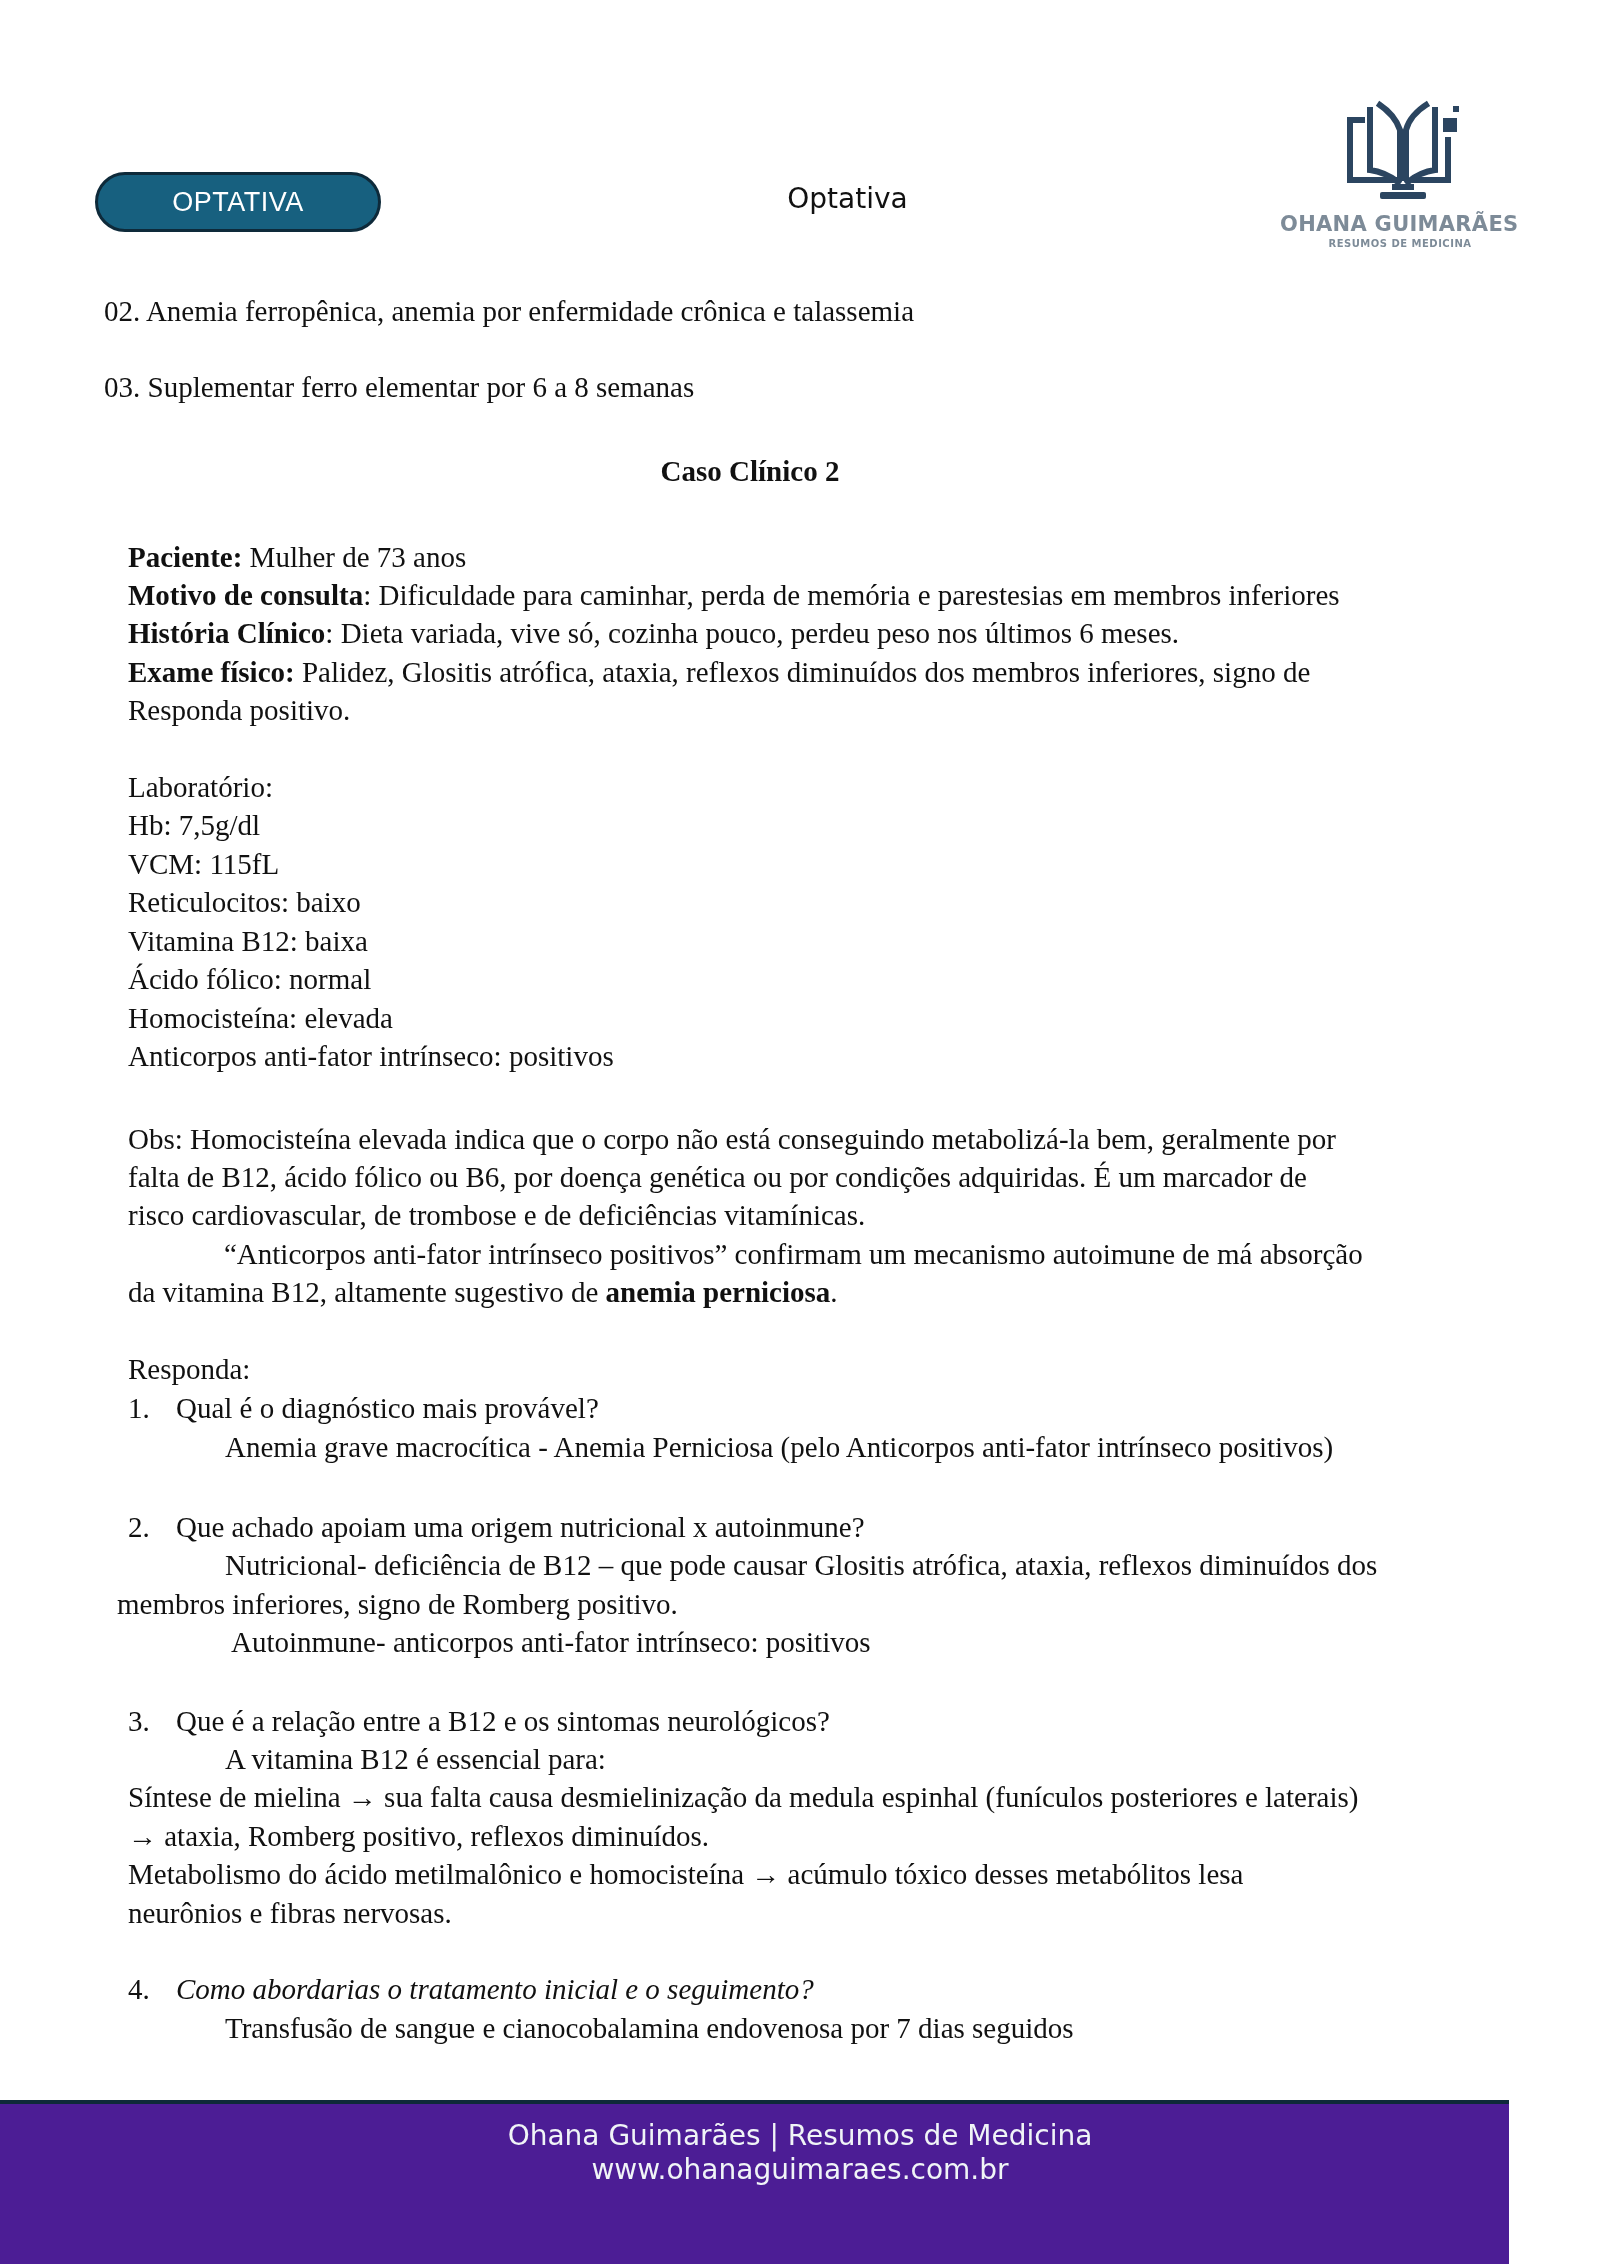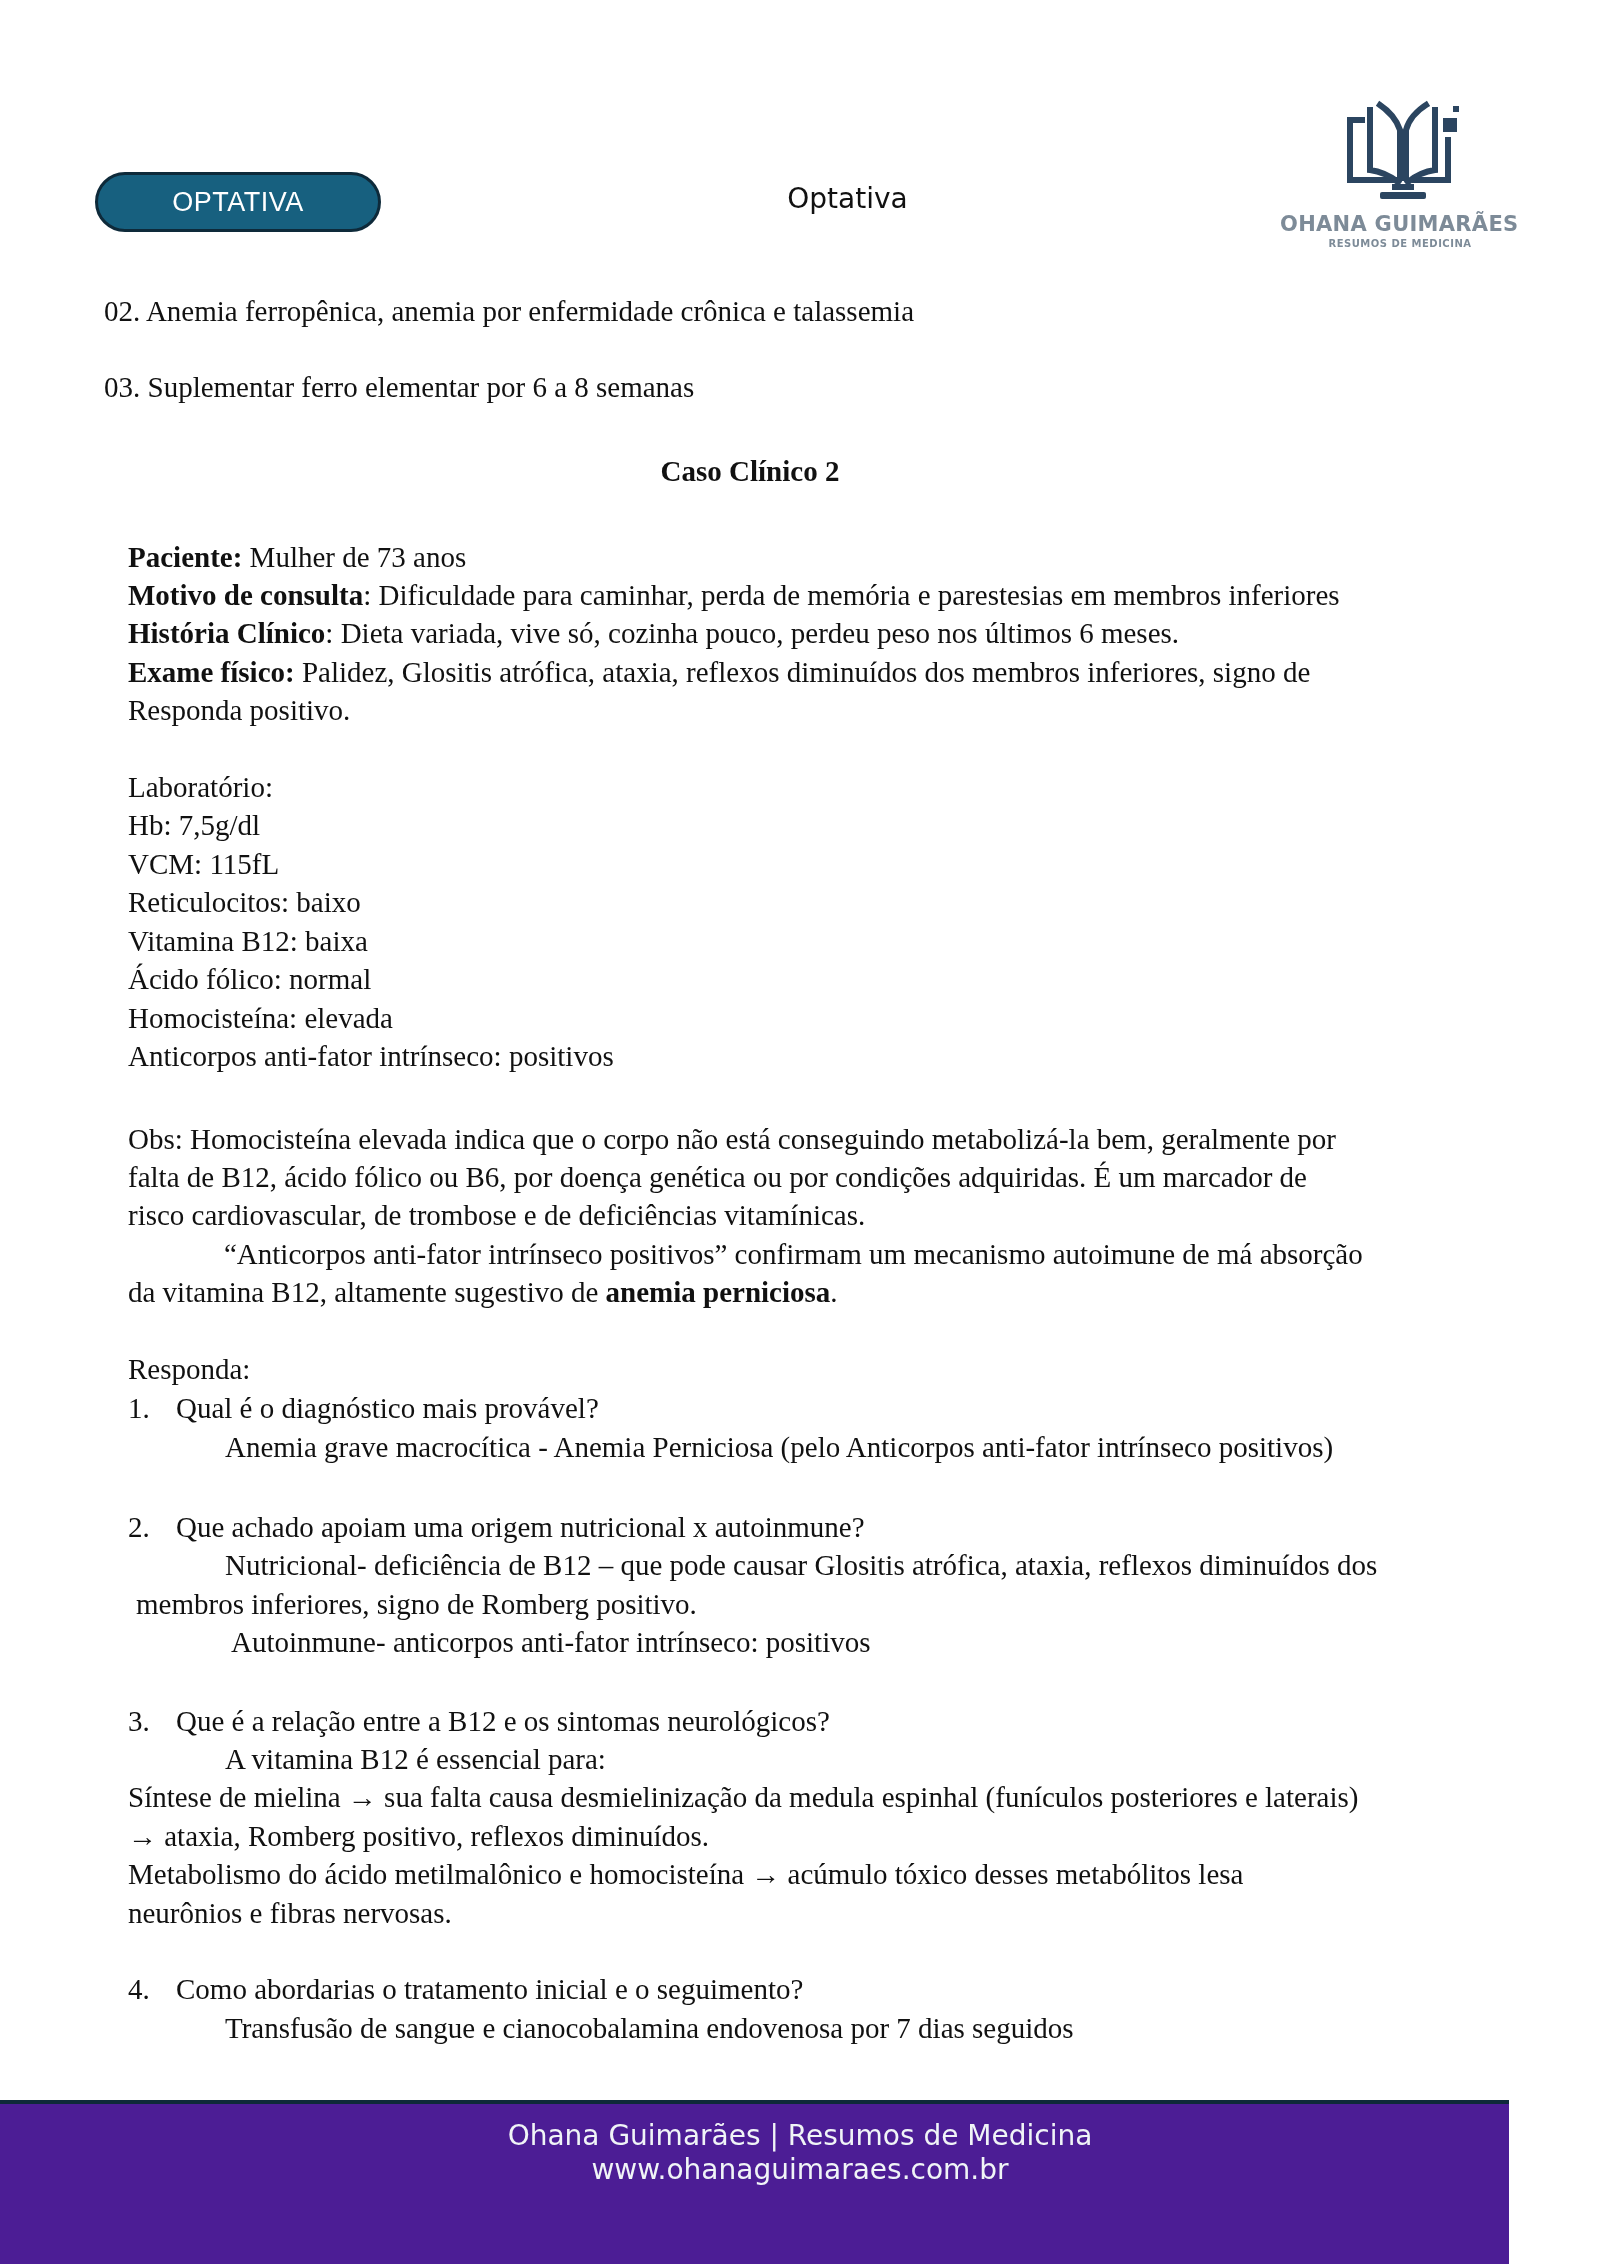--- a/index.html
+++ b/index.html
@@ -114,32 +114,32 @@
 
   <div class="line" style="left:128px; top:1350px;">Responda:</div>
 
   <div class="line" style="left:128px; top:1389px;">1.</div>
   <div class="line" style="left:176px; top:1389px;">Qual é o diagnóstico mais provável?</div>
   <div class="line" style="left:225px; top:1428px;">Anemia grave macrocítica - Anemia Perniciosa (pelo Anticorpos anti-fator intrínseco positivos)</div>
 
   <div class="line" style="left:128px; top:1508px;">2.</div>
   <div class="line" style="left:176px; top:1508px;">Que achado apoiam uma origem nutricional x autoinmune?</div>
   <div class="line" style="left:225px; top:1546px;">Nutricional- deficiência de B12 – que pode causar Glositis atrófica, ataxia, reflexos diminuídos dos</div>
-  <div class="line" style="left:136px; top:1585px;">membros inferiores, signo de Romberg positivo.</div>
+  <div class="line" style="left:117px; top:1585px;">membros inferiores, signo de Romberg positivo.</div>
   <div class="line" style="left:231px; top:1623px;">Autoinmune- anticorpos anti-fator intrínseco: positivos</div>
 
   <div class="line" style="left:128px; top:1702px;">3.</div>
   <div class="line" style="left:176px; top:1702px;">Que é a relação entre a B12 e os sintomas neurológicos?</div>
   <div class="line" style="left:225px; top:1740px;">A vitamina B12 é essencial para:</div>
   <div class="line" style="left:128px; top:1778px;">Síntese de mielina → sua falta causa desmielinização da medula espinhal (funículos posteriores e laterais)</div>
   <div class="line" style="left:128px; top:1817px;">→ ataxia, Romberg positivo, reflexos diminuídos.</div>
   <div class="line" style="left:128px; top:1855px;">Metabolismo do ácido metilmalônico e homocisteína → acúmulo tóxico desses metabólitos lesa</div>
   <div class="line" style="left:128px; top:1894px;">neurônios e fibras nervosas.</div>
 
   <div class="line" style="left:128px; top:1970px;">4.</div>
-  <div class="line" style="left:176px; top:1970px;">Como abordarias o tratamento inicial e o seguimento?</div>
+  <div class="line" style="left:176px; top:1970px;font-style:italic;">Como abordarias o tratamento inicial e o seguimento?</div>
   <div class="line" style="left:225px; top:2009px;">Transfusão de sangue e cianocobalamina endovenosa por 7 dias seguidos</div>
 </div>
 
 <div class="footer">
   <div class="footer-line1">Ohana Guimarães | Resumos de Medicina</div>
   <div class="footer-line2">www.ohanaguimaraes.com.br</div>
 </div>
 
 </body></html>

